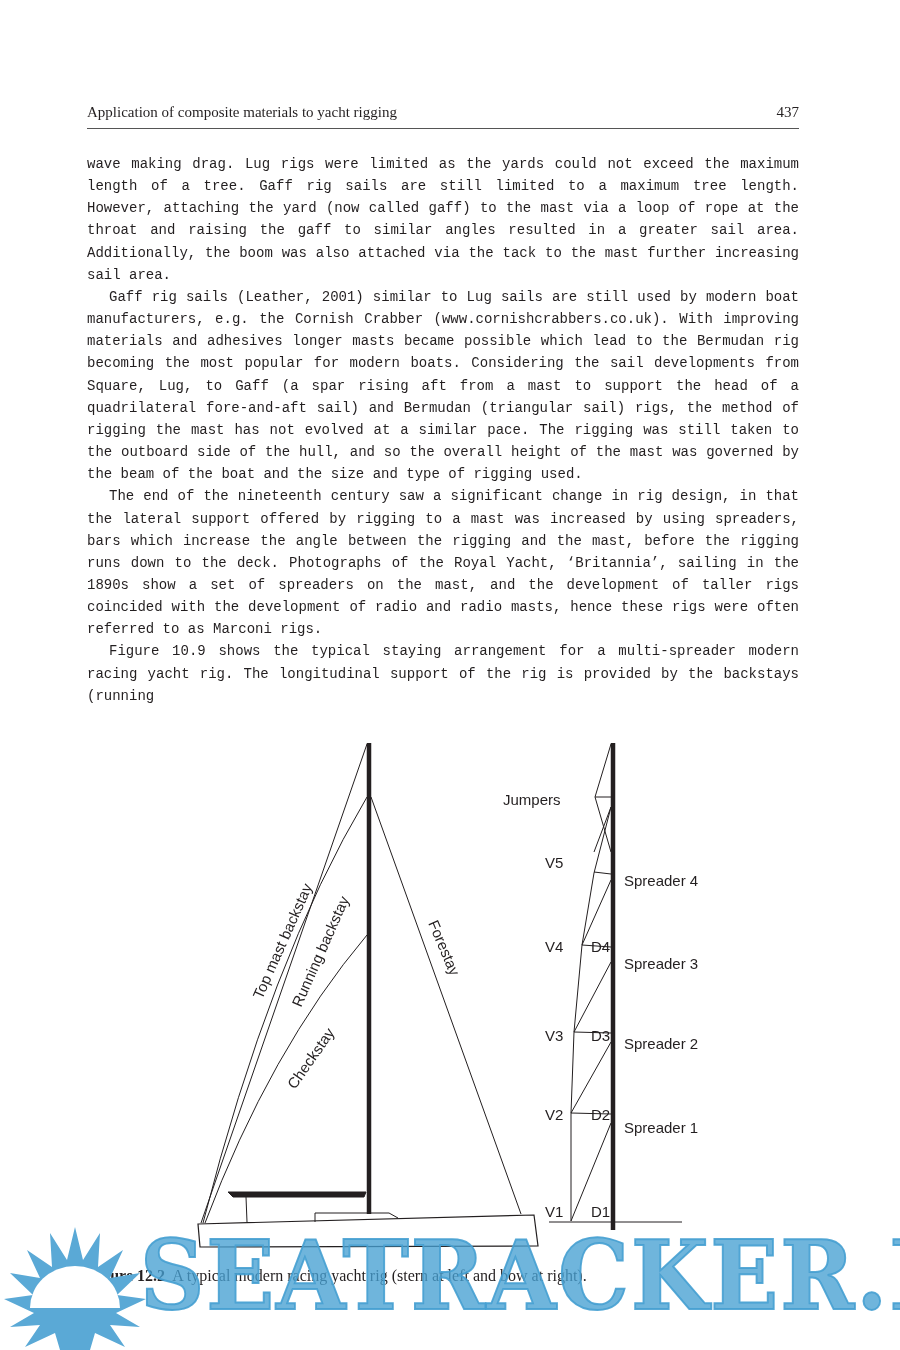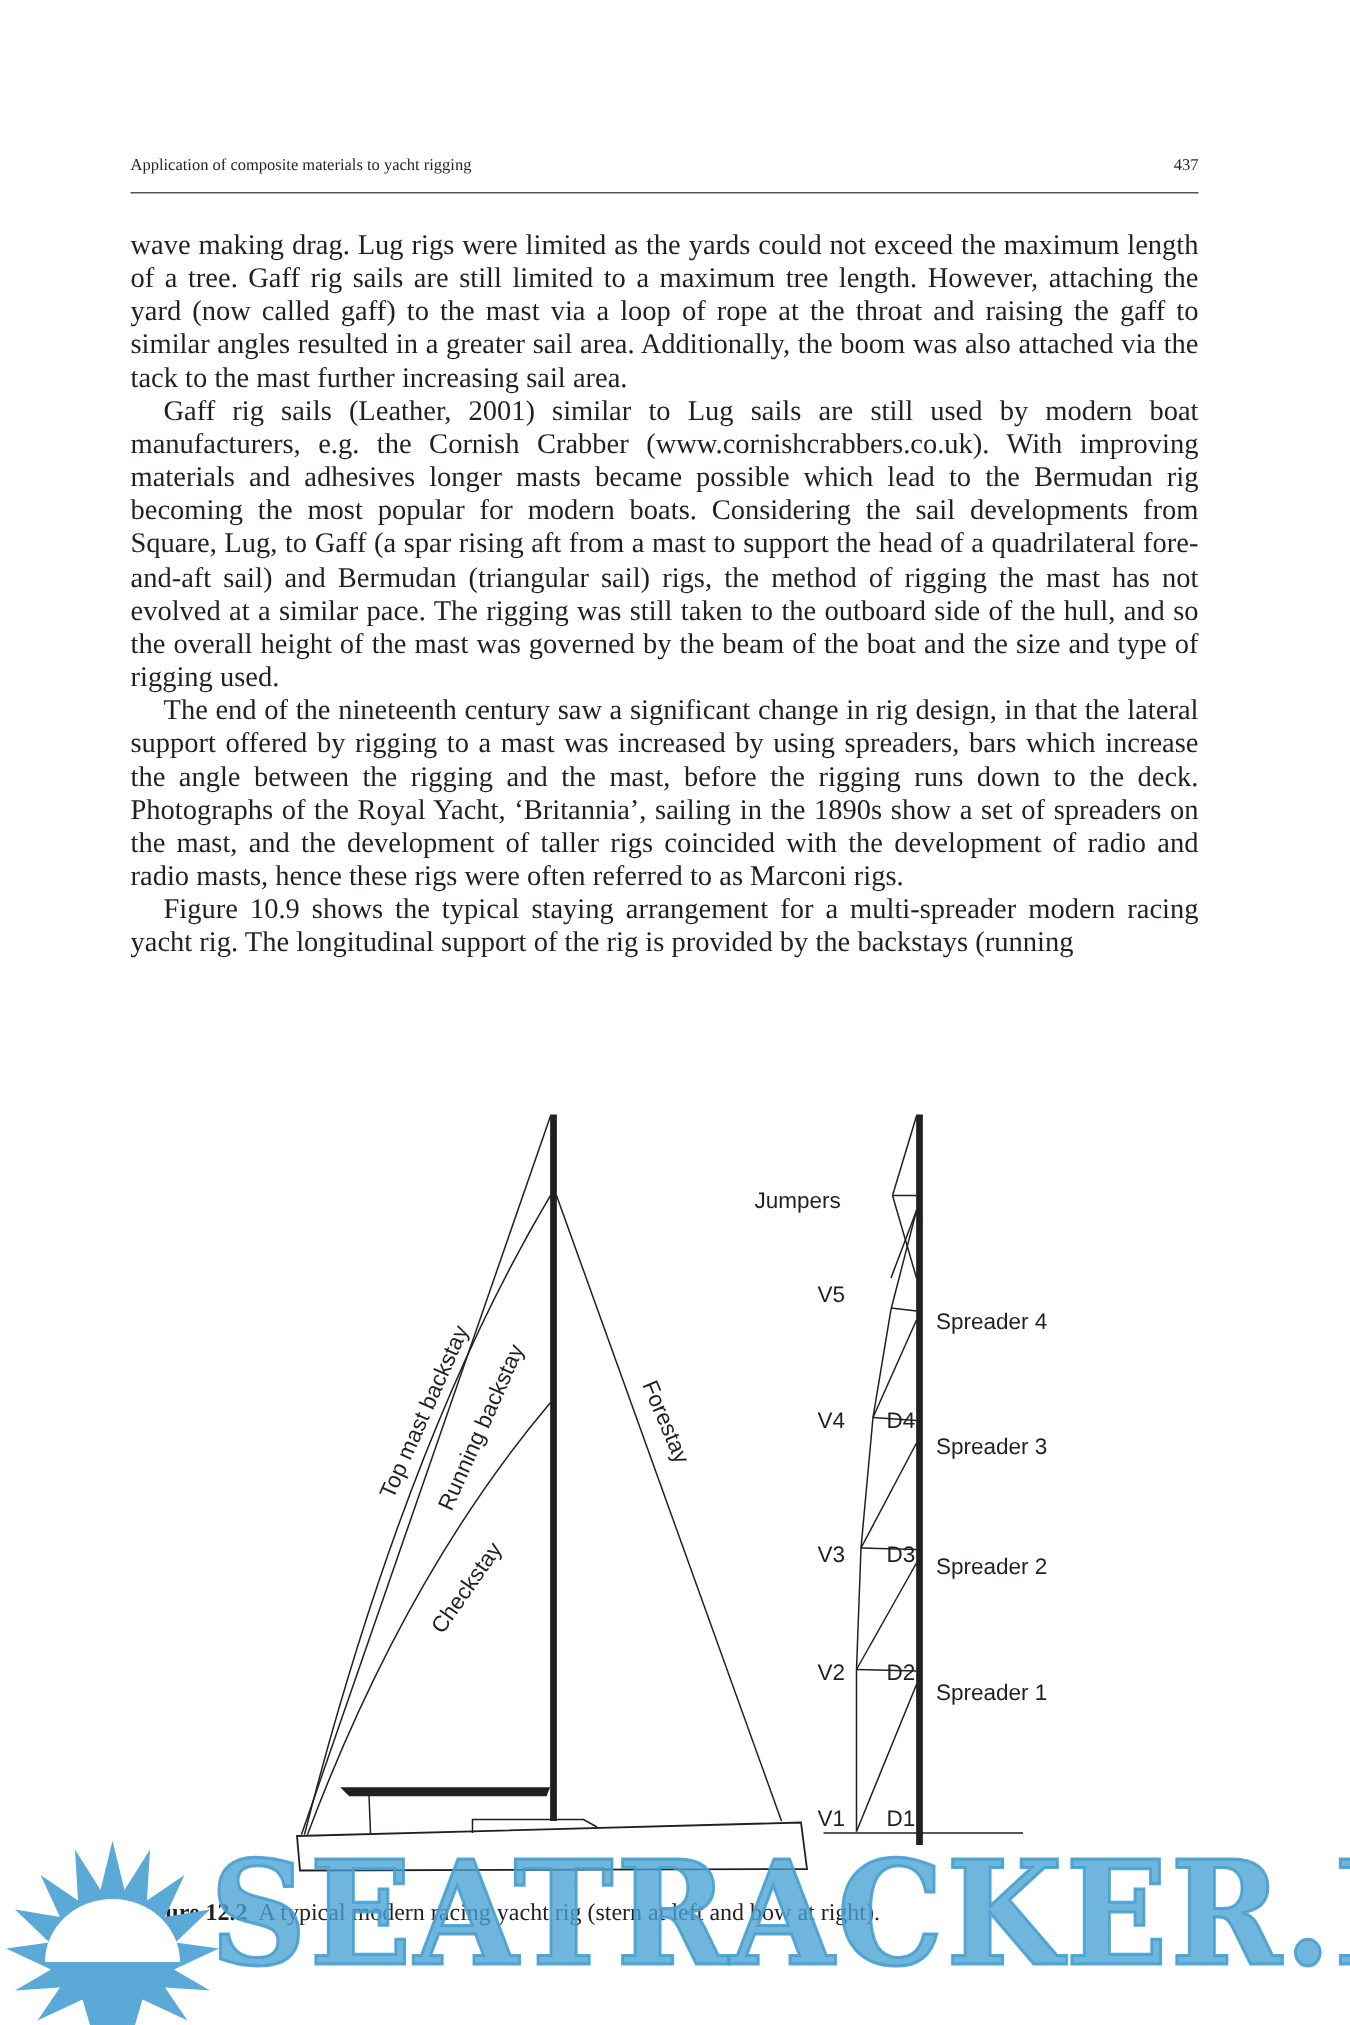--- a/index.html
+++ b/index.html
@@ -1,21 +1,21 @@
 <!DOCTYPE html>
 <html><head>
 <meta charset="utf-8">
 <style>
   html,body{margin:0;padding:0;background:#fff;}
   body{width:900px;height:1350px;position:relative;overflow:hidden;font-family:"Liberation Serif","DejaVu Serif",serif;color:#231f20;}
-  .running-head{position:absolute;left:87px;top:104px;width:712px;height:22px;font-size:11px;text-decoration:underline;}
+  .running-head{position:absolute;left:87px;top:104px;width:712px;height:22px;font-size:15px;text-decoration:underline;}
   .running-head .title{position:absolute;left:0;top:0;}
   .running-head .page{position:absolute;right:0;top:0;}
   .rule{position:absolute;left:87px;top:128px;width:712px;height:1px;background:#555;}
-  .body-text{position:absolute;left:87px;top:153px;width:712px;font-size:19px;line-height:22.15px;text-align:justify;}
+  .body-text{position:absolute;left:87px;top:153px;width:712px;font-size:14px;line-height:22.15px;text-align:justify;font-family:Liberation Mono, monospace;}
   .body-text p{margin:0;}
   .body-text p.indent{text-indent:22px;}
   .figure{position:absolute;left:0;top:700px;width:900px;height:560px;}
   .figure svg{position:absolute;left:0;top:0;}
   .svgtext{font-family:"Liberation Sans","DejaVu Sans",sans-serif;font-size:15px;fill:#231f20;}
   .caption{position:absolute;left:88px;top:1267px;font-size:16px;white-space:nowrap;z-index:2;}
   .caption b{font-weight:bold;}
   .watermark{position:absolute;left:0;top:1215px;width:900px;height:135px;z-index:3;pointer-events:none;}
   .wm-text{position:absolute;left:140px;top:1228px;font-family:"DejaVu Serif","Liberation Serif",serif;font-weight:bold;font-size:96px;letter-spacing:2px;color:rgba(70,160,210,0.78);-webkit-text-stroke:2px rgba(70,160,210,0.9);z-index:3;white-space:nowrap;line-height:1;transform:scaleX(0.93);transform-origin:left top;}
 </style>

